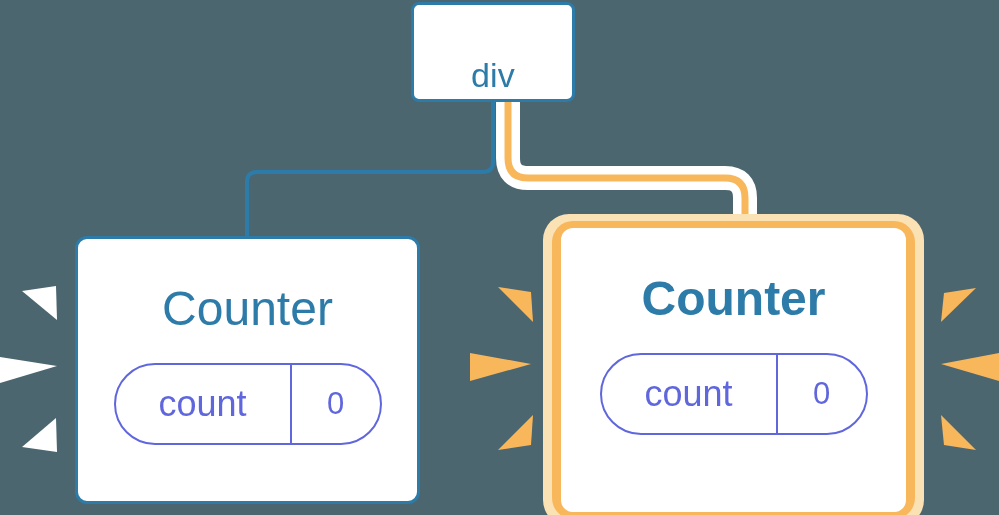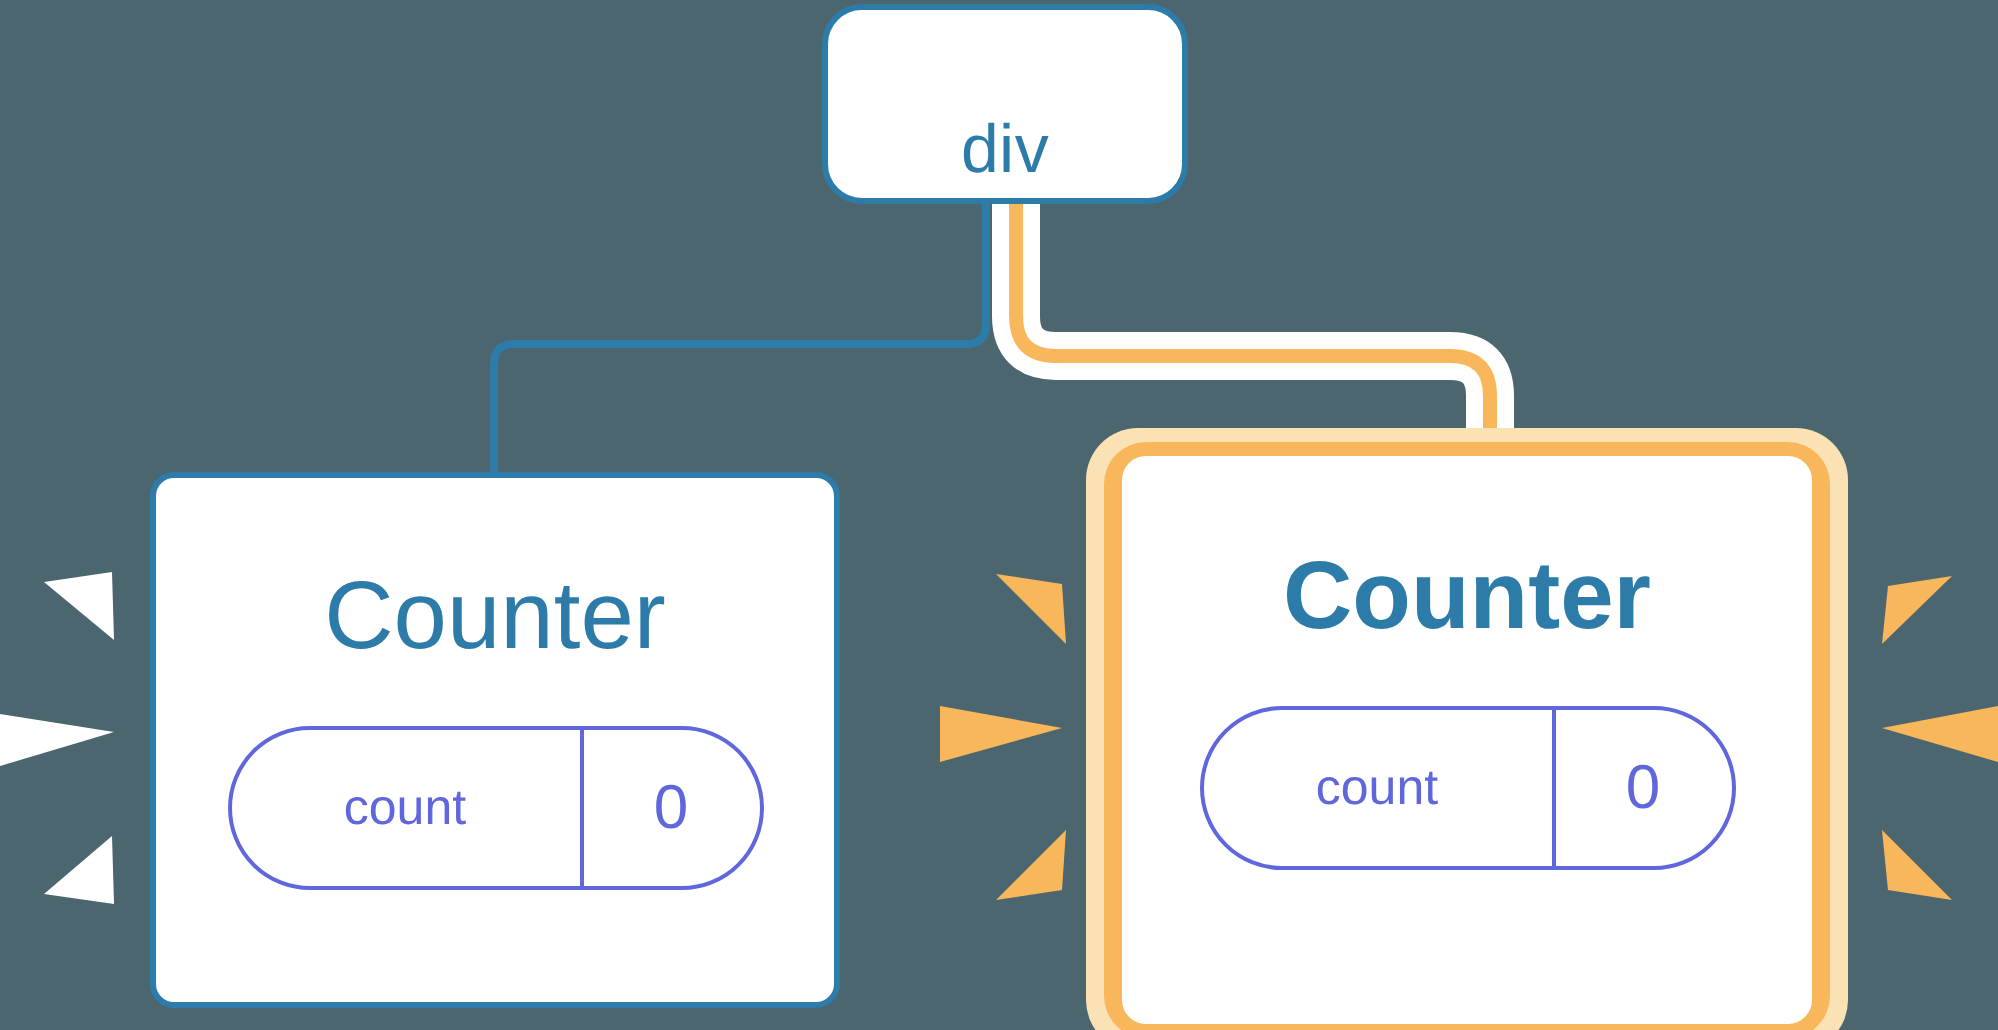--- a/index.html
+++ b/index.html
@@ -30,24 +30,24 @@
     box-sizing: border-box;
     display: flex;
     flex-direction: column;
     align-items: center;
   }
 
   
   #node-div {
     left: 411px;
     top: 2px;
-    width: 183px;
+    width: 164px;
     height: 100px;
     border: 3px solid #2d7ba8;
-    border-radius: 20px;
+    border-radius: 8px;
     justify-content: center;
   }
   #node-div .node-title {
     font-size: 34px;
     color: #2d7ba8;
     font-weight: 400;
     letter-spacing: 0.2px;
   }
 
   
@@ -122,21 +122,21 @@
     box-sizing: border-box;
     display: flex;
     align-items: stretch;
     background: #ffffff;
   }
   .pill-key {
     width: 176px;
     display: flex;
     align-items: center;
     justify-content: center;
-    font-size: 25px;
+    font-size: 36px;
     color: #6067dd;
     border-right: 2px solid #6067dd;
     box-sizing: border-box;
   }
   .pill-val {
     flex: 1;
     display: flex;
     align-items: center;
     justify-content: center;
     font-size: 31px;

